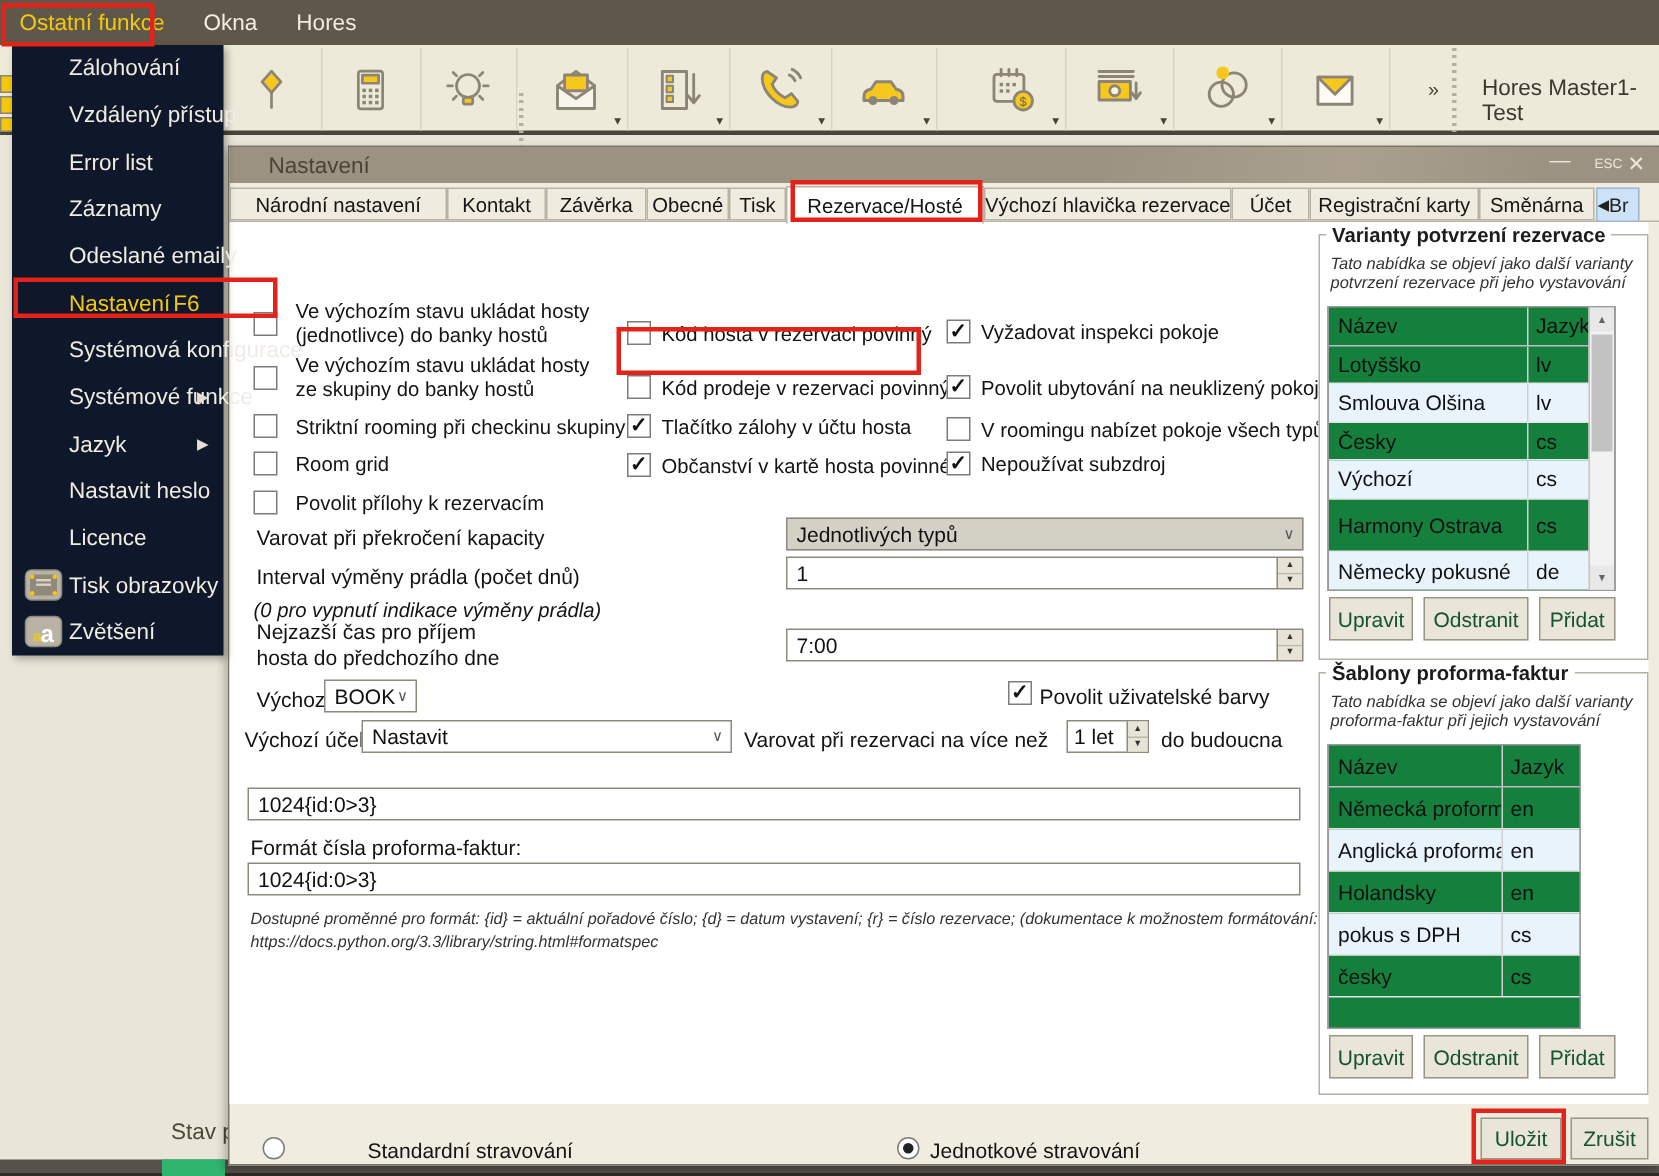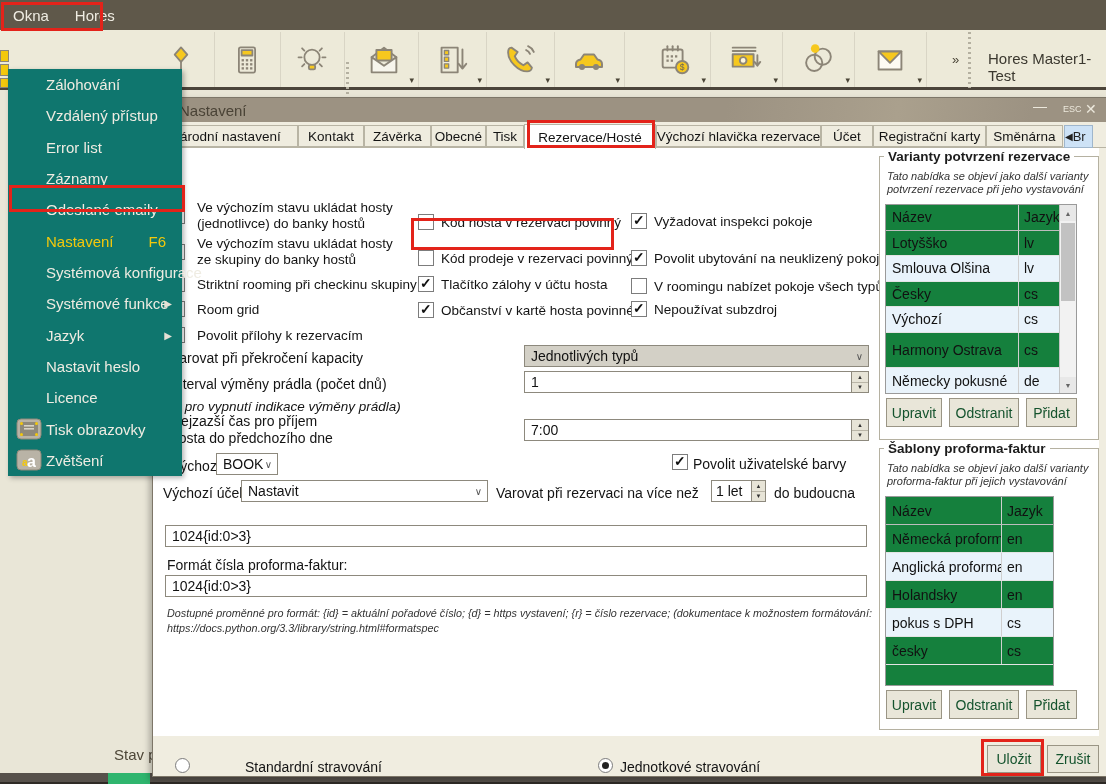--- a/index.html
+++ b/index.html
@@ -62,36 +62,37 @@
   .trow.head{border-bottom:1px solid #bdbdbd;}
   .trow.alt{background:#e9f3fb;}
   .trow .c1{flex:1;padding-left:6px;white-space:nowrap;overflow:hidden;}
   .trow .c2{width:52px;border-left:1px solid #cfcfcf;padding-left:5px;align-self:stretch;display:flex;align-items:center;}
   .sbar{position:absolute;width:17px;background:#f2f2f2;border-left:1px solid #c4c4c4;box-sizing:border-box;}
   .sbtn{position:absolute;left:0;width:16px;height:16px;background:#e8e8e8;display:flex;align-items:center;justify-content:center;font-size:7px;color:#666;}
   .sthumb{position:absolute;left:1px;width:14px;background:#c2c2c2;}
   .btn{position:absolute;background:#e9e6d9;border:1px solid #9a9585;display:flex;align-items:center;justify-content:center;
     font-size:14px;color:#14532d;box-sizing:border-box;white-space:nowrap;}
   
-  #ctx-menu{position:absolute;left:8px;top:30px;width:174px;height:407px;background:#0f766e;
-    display:flex;flex-direction:column;box-shadow:2px 2px 5px rgba(0,0,0,.3);margin-top:39px;}
+  #ctx-menu{position:absolute;left:8px;top:30px;width:141px;height:407px;background:#0f172a;
+    display:flex;flex-direction:column;box-shadow:2px 2px 5px rgba(0,0,0,.3);}
   .mitem{flex:1;display:flex;align-items:center;padding-left:38px;color:#efece2;font-size:15px;position:relative;white-space:nowrap;}
   .mitem .marrow{position:absolute;right:10px;font-size:10px;color:#e4e0d4;}
   .mitem .mf6{position:absolute;right:16px;color:#f3c80c;}
   .mitem.hl{color:#f3c80c;}
   .micon{position:absolute;left:8px;top:50%;transform:translateY(-50%);}
   
   .redbox{position:absolute;border:3px solid #e3231a;box-sizing:border-box;z-index:50;}
 </style>
 </head>
 <body>
 
 <div id="canvas">
 
   <div id="menubar">
+    <div class="mb-item hl">Ostatní funkce</div>
     <div class="mb-item">Okna</div>
     <div class="mb-item">Hores</div>
   </div>
 
   <div id="toolbar">
     <div class="tb-cell" style="left:148px;width:66px;">
       <svg width="36" height="36" viewBox="0 0 40 40" class="ico">
         <path d="M20 6 L27 14 L20 22 L13 14 Z" fill="#f6c81e"></path>
           <line x1="20" y1="22" x2="20" y2="33"></line>
       </svg>
@@ -328,21 +329,21 @@
 
       <div class="textbox" style="left:12px;top:377px;width:702px;height:22px;">
         <span>1024{id:0&gt;3}</span>
       </div>
 
       <div class="lbl" style="left:14px;top:409px;font-size:14px;">Formát čísla proforma-faktur:</div>
       <div class="textbox" style="left:12px;top:427px;width:702px;height:22px;">
         <span>1024{id:0&gt;3}</span>
       </div>
 
-      <div class="lbl it" style="left:14px;top:459px;font-size:10.8px;color:#333;">Dostupné proměnné pro formát: {id} = aktuální pořadové číslo; {d} = https vystavení; {r} = číslo rezervace; (dokumentace k možnostem formátování:</div>
+      <div class="lbl it" style="left:14px;top:459px;font-size:10.8px;color:#333;">Dostupné proměnné pro formát: {id} = aktuální pořadové číslo; {d} = datum vystavení; {r} = číslo rezervace; (dokumentace k možnostem formátování:</div>
       <div class="lbl it" style="left:14px;top:474px;font-size:10.8px;color:#333;">https://docs.python.org/3.3/library/string.html#formatspec</div>
 
       <div class="radio" style="left:22px;top:610px;"></div>
       <div class="lbl" style="left:44px;top:611px;font-size:14px;margin-left:48px;">Standardní stravování</div>
       <div class="radio on" style="left:445px;top:610px;"></div>
       <div class="lbl" style="left:467px;top:611px;font-size:14px;">Jednotkové stravování</div>
     </div>
 
     <div class="gbox" style="left:726px;top:58px;width:218px;height:282px;background:#fff;"></div>
     <div class="gleg" style="left:731px;top:51px;">Varianty potvrzení rezervace</div>

